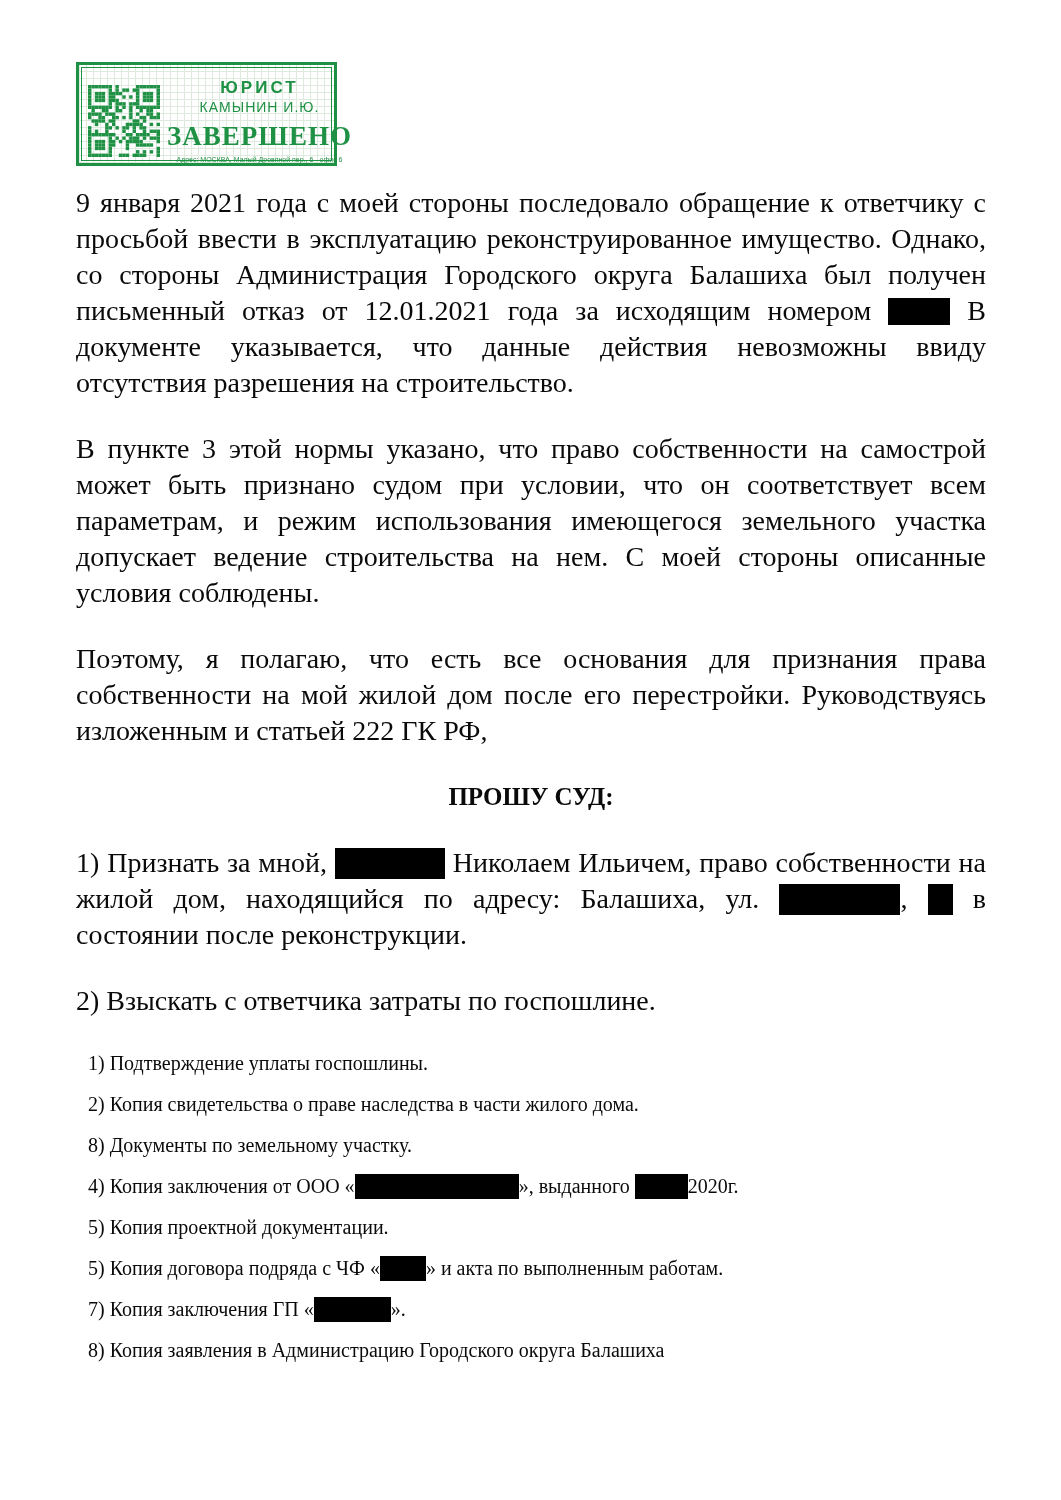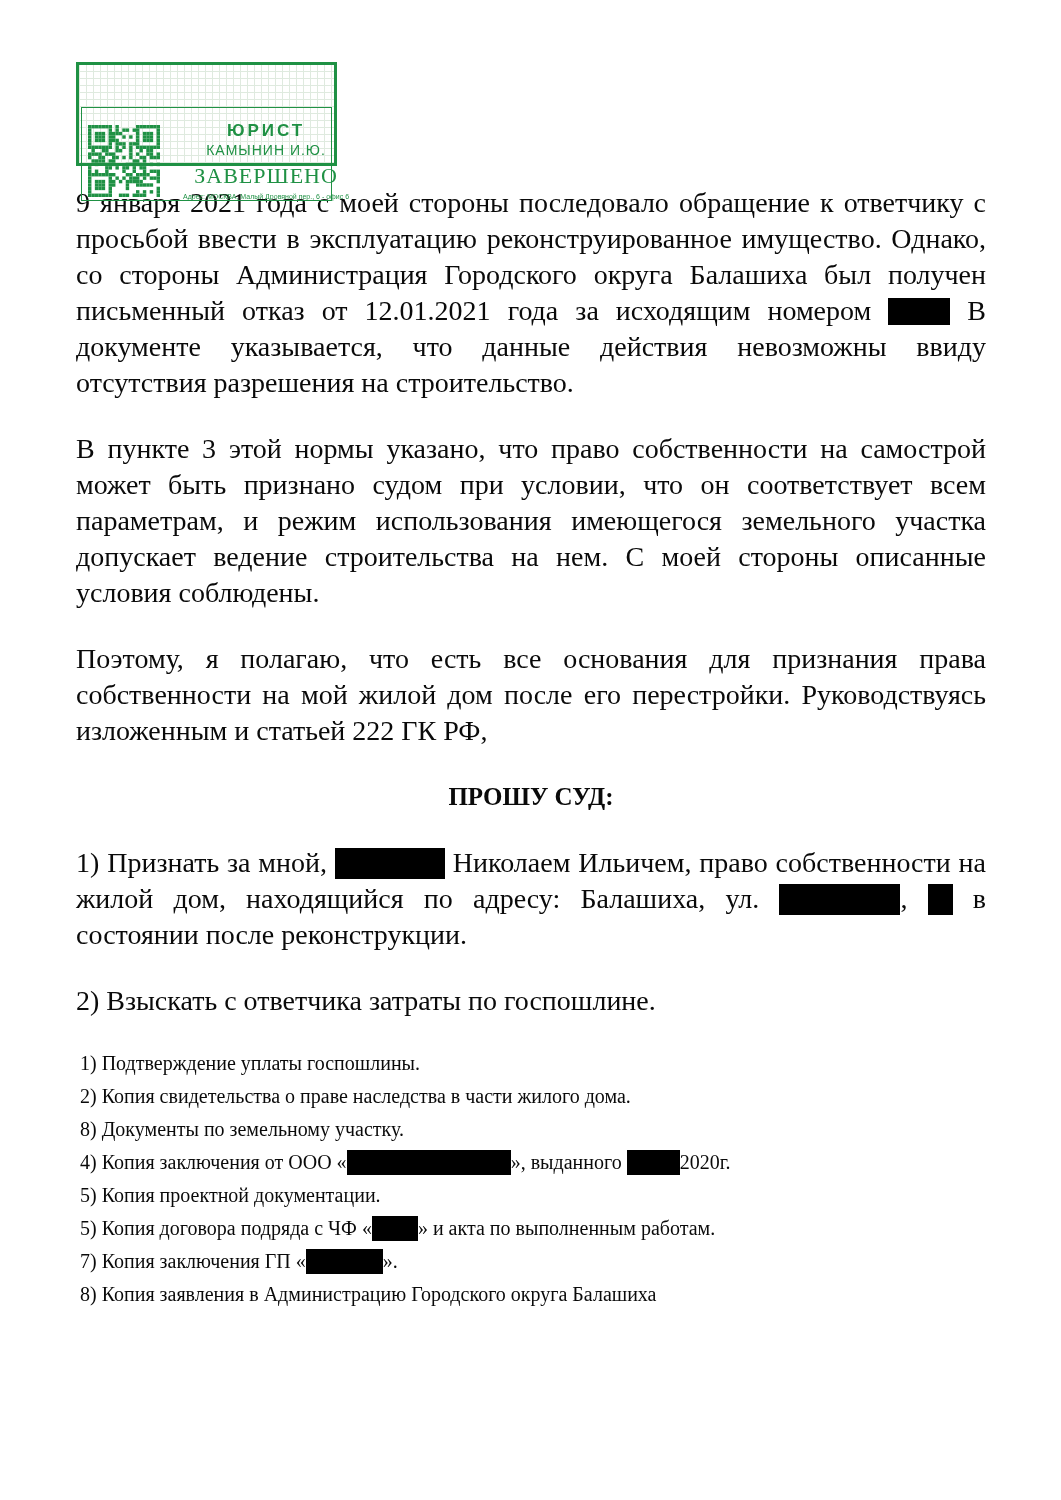--- a/index.html
+++ b/index.html
@@ -24,52 +24,52 @@
       #fff;
     background:
       repeating-linear-gradient(0deg, #dfeadf 0 1px, transparent 1px 7px),
       repeating-linear-gradient(90deg, #dfeadf 0 1px, transparent 1px 7px),
       #fff;
   }
   .stamp-inner {
     border: 1px solid var(--green);
     width: 100%; height: 100%;
     display: flex; align-items: center;
-    padding: 17px 5px 3px 6px; gap: 23px; margin-top: 40px;
+    padding: 17px 5px 3px 6px; gap: 7px;
   }
   .qr-wrap { width: 72px; height: 72px; flex: 0 0 auto; }
   .stamp-col {
     flex: 1; display: flex; flex-direction: column;
     align-items: center; justify-content: center;
     color: var(--green);
     font-family: "Liberation Sans", "DejaVu Sans", sans-serif;
     line-height: 1.12; text-align: center;
   }
   .stamp-title   { font-size: 17px; letter-spacing: 3px; font-weight: 600; }
   .stamp-name    { font-size: 14px; letter-spacing: 1px; margin-top: 3px; }
   .stamp-status  {
     font-family: "Liberation Serif", "DejaVu Serif", serif;
-    font-weight: normal; font-size: 22px; letter-spacing: 1px; margin-top: 5px;
+    font-weight: bold; font-size: 27px; letter-spacing: 1px; margin-top: 5px;
   }
   .stamp-address { font-size: 7px; margin-top: 5px; white-space: nowrap; }
 
   
   .content { margin: 185px 75px 0 76px; width: 910px; }
   p.body {
     font-size: 28px; line-height: 36px;
     text-align: justify; margin: 0 0 30px 0;
   }
   .heading {
     font-size: 25px; font-weight: bold; text-align: center;
     line-height: 36px; margin: 0 0 30px 0;
   }
   .appendix-title {
     font-size: 21px; font-weight: bold; line-height: 29px; margin: 0 0 2px 0;
   }
-  p.app { font-size: 20px; line-height: 29px; margin: 4px; text-align: left; }
+  p.app { font-size: 20px; line-height: 29px; margin: 12px; text-align: left; }
 
   
   .redact { display: inline-block; background: #000; }
   .r-num    { width: 62px;  height: 27px; vertical-align: -5px; }
   .r-name   { width: 110px; height: 31px; vertical-align: -7px; }
   .r-street { width: 121px; height: 31px; vertical-align: -7px; }
   .r-house  { width: 25px;  height: 31px; vertical-align: -7px; }
   .r-org    { width: 164px; height: 25px; vertical-align: -6px; }
   .r-date   { width: 53px;  height: 25px; vertical-align: -6px; }
   .r-firm   { width: 46px;  height: 25px; vertical-align: -6px; }

